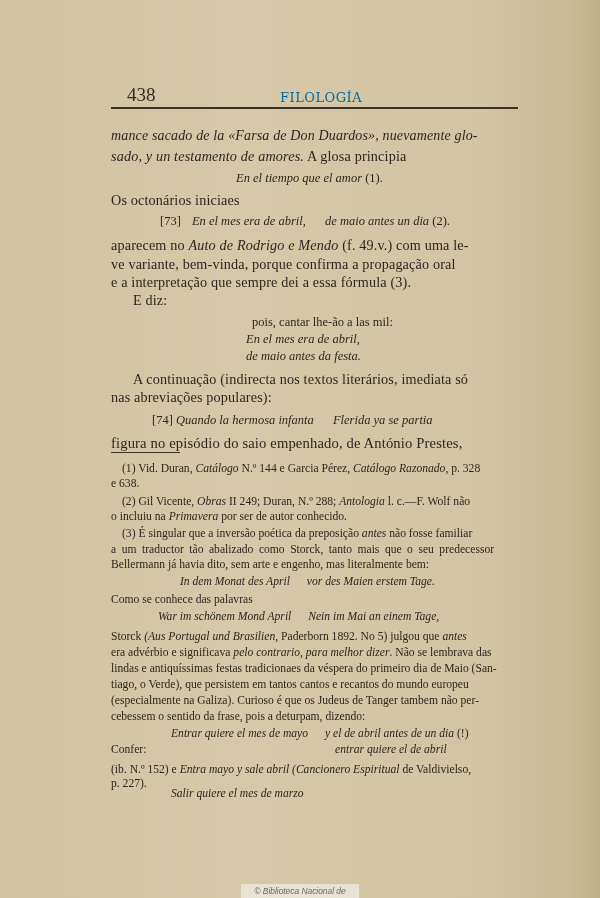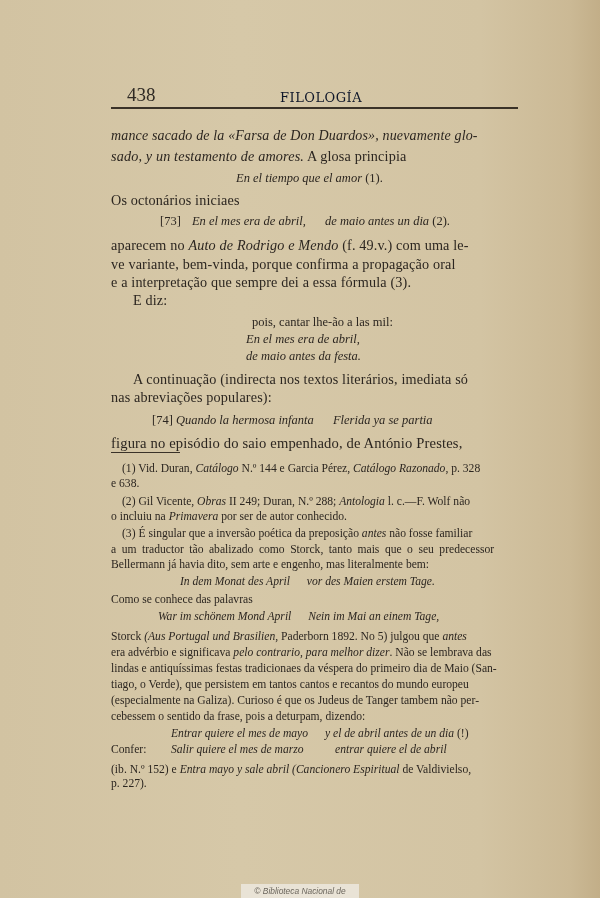--- a/index.html
+++ b/index.html
@@ -5,21 +5,21 @@
   html, body { margin:0; padding:0; }
   body {
     width:600px; height:898px; overflow:hidden; position:relative;
     background: linear-gradient(90deg, #d2c3a2 0%, #d6c8a8 40%, #d3c4a3 80%, #cbb995 95%, #c2ae88 100%);
     font-family: "DejaVu Serif", serif;
     color:#2c2620;
   }
   .page { position:absolute; left:0; top:0; width:544px; height:898px; }
   .abs { position:absolute; white-space:nowrap; }
   .pnum { left:127px; top:84px; font-size:19px; font-family:"Liberation Serif", serif; color:#2f2a24; }
-  .rhead { left:280px; top:90px; font-size:13px; font-family:"DejaVu Serif", serif; letter-spacing:0.5px; color:#0f172a; }
+  .rhead { left:280px; top:90px; font-size:13px; font-family:"DejaVu Serif", serif; letter-spacing:0.5px; color:#0369a1; }
   .rule { position:absolute; left:111px; top:107px; width:407px; height:1.5px; background:#3a3228; }
   .body { font-size:14.2px; font-family:"Liberation Serif", serif; color:#2c2620; letter-spacing:0.15px; }
   .it { font-style:italic; }
   .small { font-size:12.5px; font-family:"Liberation Serif", serif; }
   .fn { font-size:11.6px; font-family:"Liberation Serif", serif; color:#2c2620; }
   .fnrule { position:absolute; left:111px; top:452px; width:69px; height:1px; background:#3a3228; }
   .credit {
     position:absolute; left:241px; top:884px; width:118px; height:14px;
     background:#e9e3d6; color:#6b665d; font-family:"Liberation Sans", sans-serif;
     font-size:8.4px; text-align:center; line-height:14px; font-style:italic;
@@ -105,21 +105,21 @@
   <div class="abs fn" style="left:111px;top:662px;">lindas e antiquíssimas festas tradicionaes da véspera do primeiro dia de Maio (San-</div>
   <div class="abs fn" style="left:111px;top:678px;">tiago, o Verde), que persistem em tantos cantos e recantos do mundo europeu</div>
   <div class="abs fn" style="left:111px;top:694px;">(especialmente na Galiza). Curioso é que os Judeus de Tanger tambem não per-</div>
   <div class="abs fn" style="left:111px;top:710px;">cebessem o sentido da frase, pois a deturpam, dizendo:</div>
   <div class="abs fn" style="left:171px;top:727px;">
     <span class="it">Entrar quiere el mes de mayo</span>
     <span class="it" style="margin-left:14px;">y el de abril antes de un dia</span><span> (!)</span>
   </div>
   <div class="abs fn" style="left:111px;top:743px;">
     <span>Confer:</span>
-    <span class="it" style="position:absolute;left:60px;">Salir quiere el mes de marzo</span>
+    <span class="it" style="position:absolute;left:60px;margin-top:44px;">Salir quiere el mes de marzo</span>
     <span class="it" style="position:absolute;left:224px;">entrar quiere el de abril</span>
   </div>
   <div class="abs fn" style="left:111px;top:763px;">
     <span>(ib. N.º 152) e </span><span class="it">Entra mayo y sale abril (Cancionero Espiritual</span><span> de Valdivielso,</span>
   </div>
   <div class="abs fn" style="left:111px;top:777px;">p. 227).</div>
 
   <div class="credit">© Biblioteca Nacional de España</div>
 </div>
 

